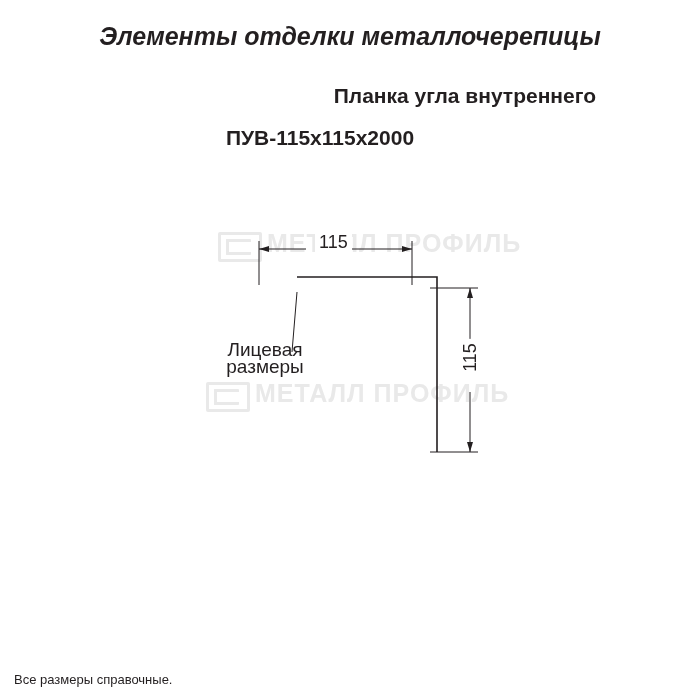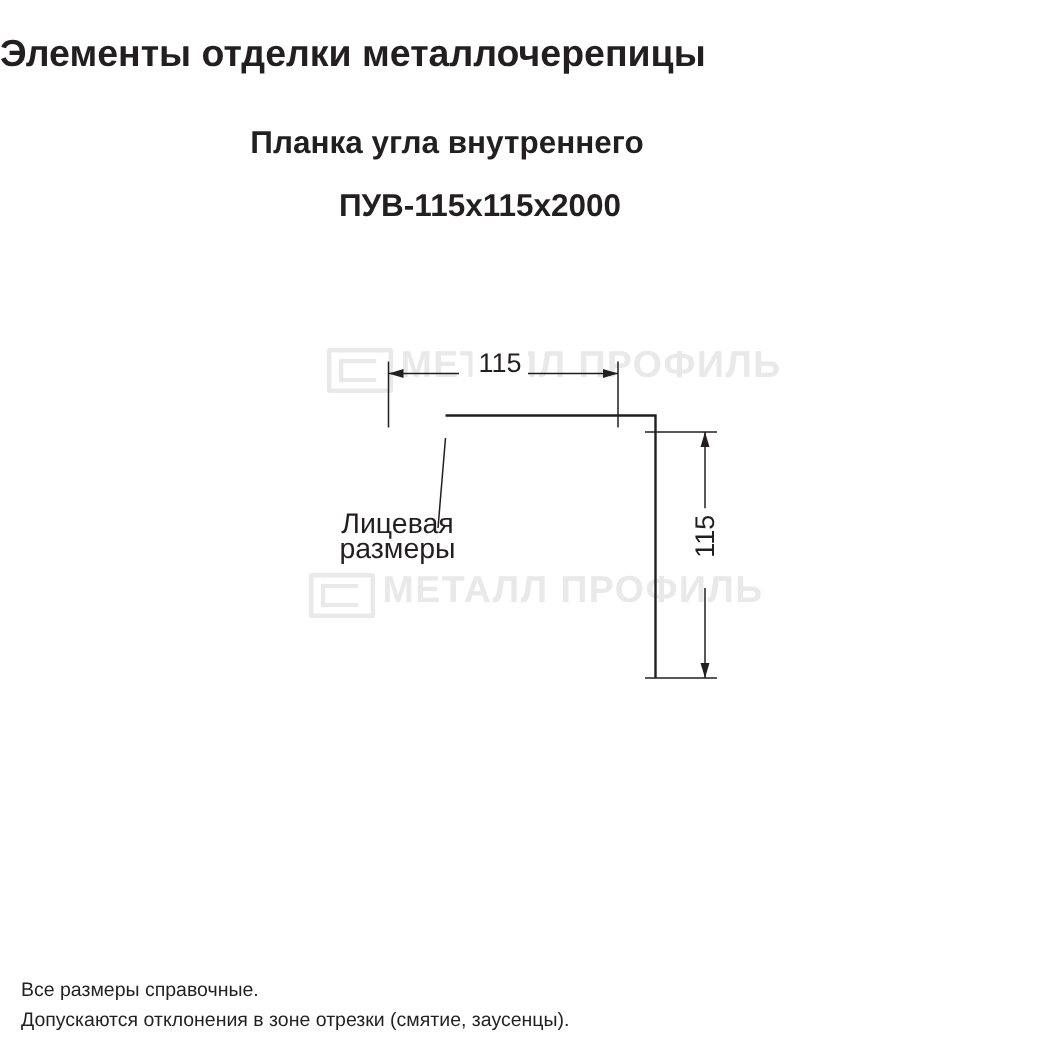--- a/index.html
+++ b/index.html
@@ -20,31 +20,32 @@
     position: absolute;
     inset: 0;
   }
 
   
   .title-main {
     position: absolute;
     top: 22px;
     left: 0;
     width: 700px;
-    text-align: left;
+    text-align: center;
     font-size: 25px;
     font-weight: bold;
     letter-spacing: 0px;
+    font-style: italic;
   }
   .title-sub {
     position: absolute;
     top: 84px;
     left: 0;
     width: 596px;
-    text-align: center;
+    text-align: right;
     font-size: 21px;
     font-weight: bold;
   }
   .title-code {
     position: absolute;
     top: 126px;
     left: 0;
     width: 640px;
     text-align: center;
     font-size: 21px;
@@ -186,16 +187,15 @@
   <div class="dim-label dim-top">115</div>
   <div class="dim-label dim-right">115</div>
 
   <div class="face-label">
     <div>Лицевая</div>
     <div>размеры</div>
   </div>
 
   <div class="footer">
     <div>Все размеры справочные.</div>
-    <div>Допускаются отклонения в зоне отрезки (смятие, заусенцы).</div>
   </div>
 
 </div>
 
 </body></html>

